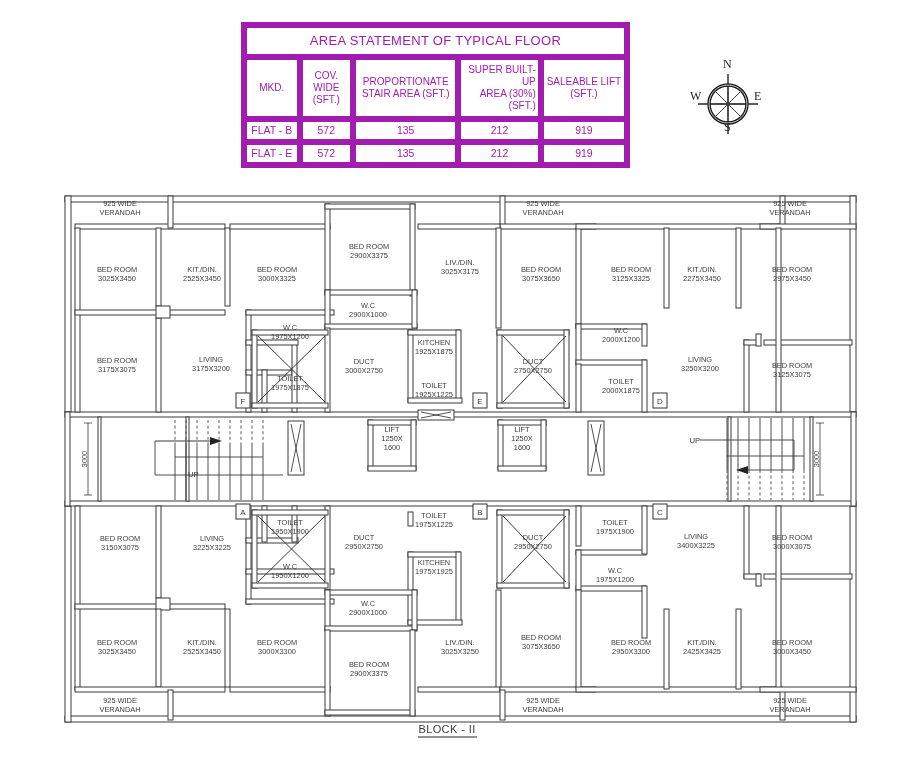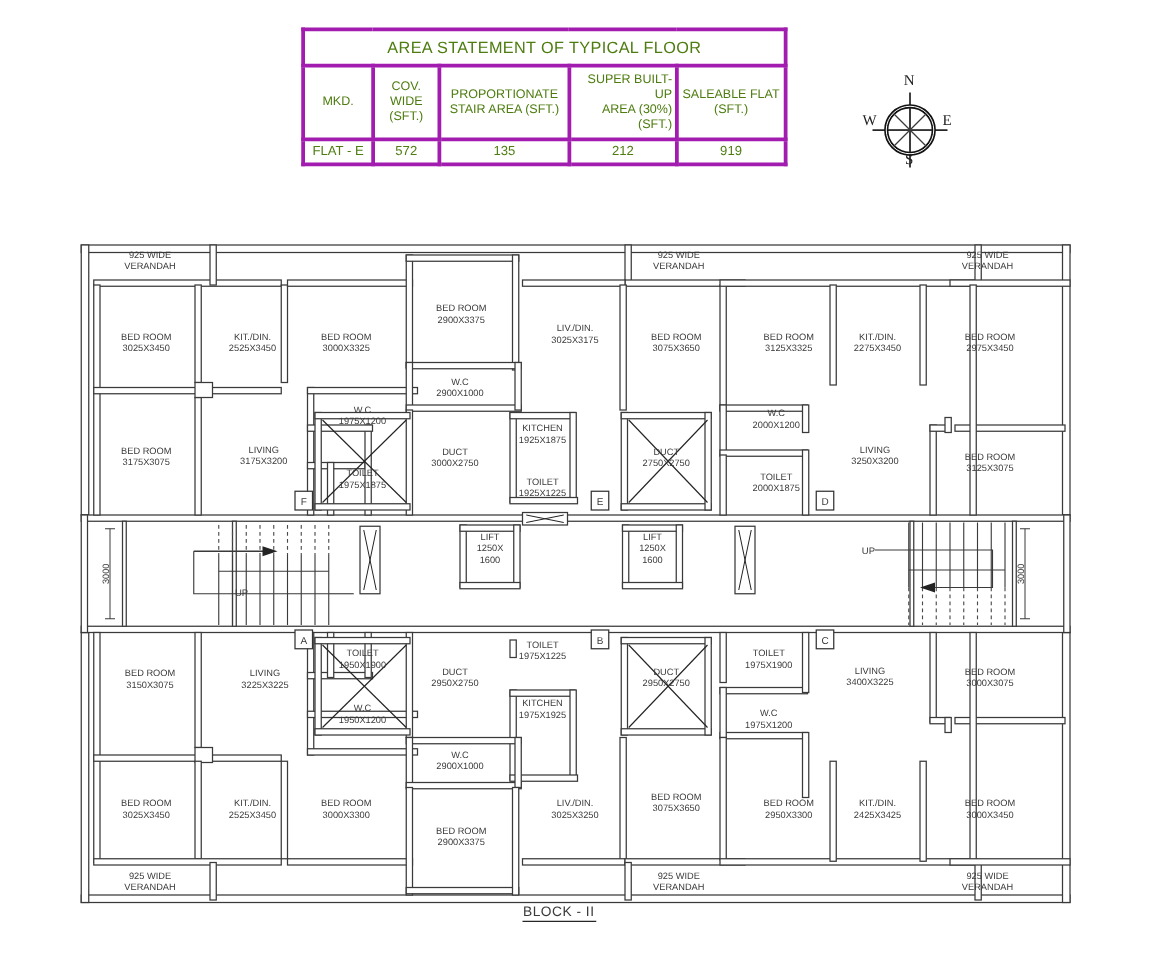--- a/index.html
+++ b/index.html
@@ -10,24 +10,24 @@
     color:#2a2a2a;
   }
   #stage{position:absolute;left:0;top:0;width:921px;height:768px;}
 
   
   #area-table{
     position:absolute;left:241px;top:22px;width:389px;
     border-collapse:collapse;background:#fff;
   }
   #area-table td,#area-table th{
-    border:3px solid #a21caf;
+    border:6px solid #a21caf;
     font-size:10.5px;line-height:1.18;
     text-align:center;vertical-align:middle;
-    padding:2px 1px;font-weight:normal;color:#4d7c0f;
+    padding:2px 1px;font-weight:normal;color:#a21caf;
   }
   #area-table .tbl-title{
     font-size:13px;letter-spacing:.3px;padding:5px 0 6px;
   }
   #area-table .hdr{font-size:10px;padding:4px 2px;}
   #area-table .mkd{font-size:10.5px;}
   #area-table tr.datarow td{height:15px;padding:1px 0;}
   #area-table .c0{width:56px;}
   #area-table .c1{width:52px;}
   #area-table .c2{width:100px;}
@@ -74,23 +74,30 @@
         </td>
         <td class="hdr c2">
           <span>PROPORTIONATE</span><br>
           <span>STAIR AREA (SFT.)</span>
         </td>
         <td class="hdr c3">
           <span>SUPER BUILT-UP</span><br>
           <span>AREA (30%) (SFT.)</span>
         </td>
         <td class="hdr c4">
-          <span>SALEABLE FLAT</span><br>
+          <span>SALEABLE LIFT</span><br>
           <span>(SFT.)</span>
         </td>
+      </tr>
+      <tr class="datarow">
+        <td class="mkd">FLAT - B</td>
+        <td>572</td>
+        <td>135</td>
+        <td>212</td>
+        <td>919</td>
       </tr>
       <tr class="datarow">
         <td class="mkd">FLAT - E</td>
         <td>572</td>
         <td>135</td>
         <td>212</td>
         <td>919</td>
       </tr>
     </tbody>
   </table>

